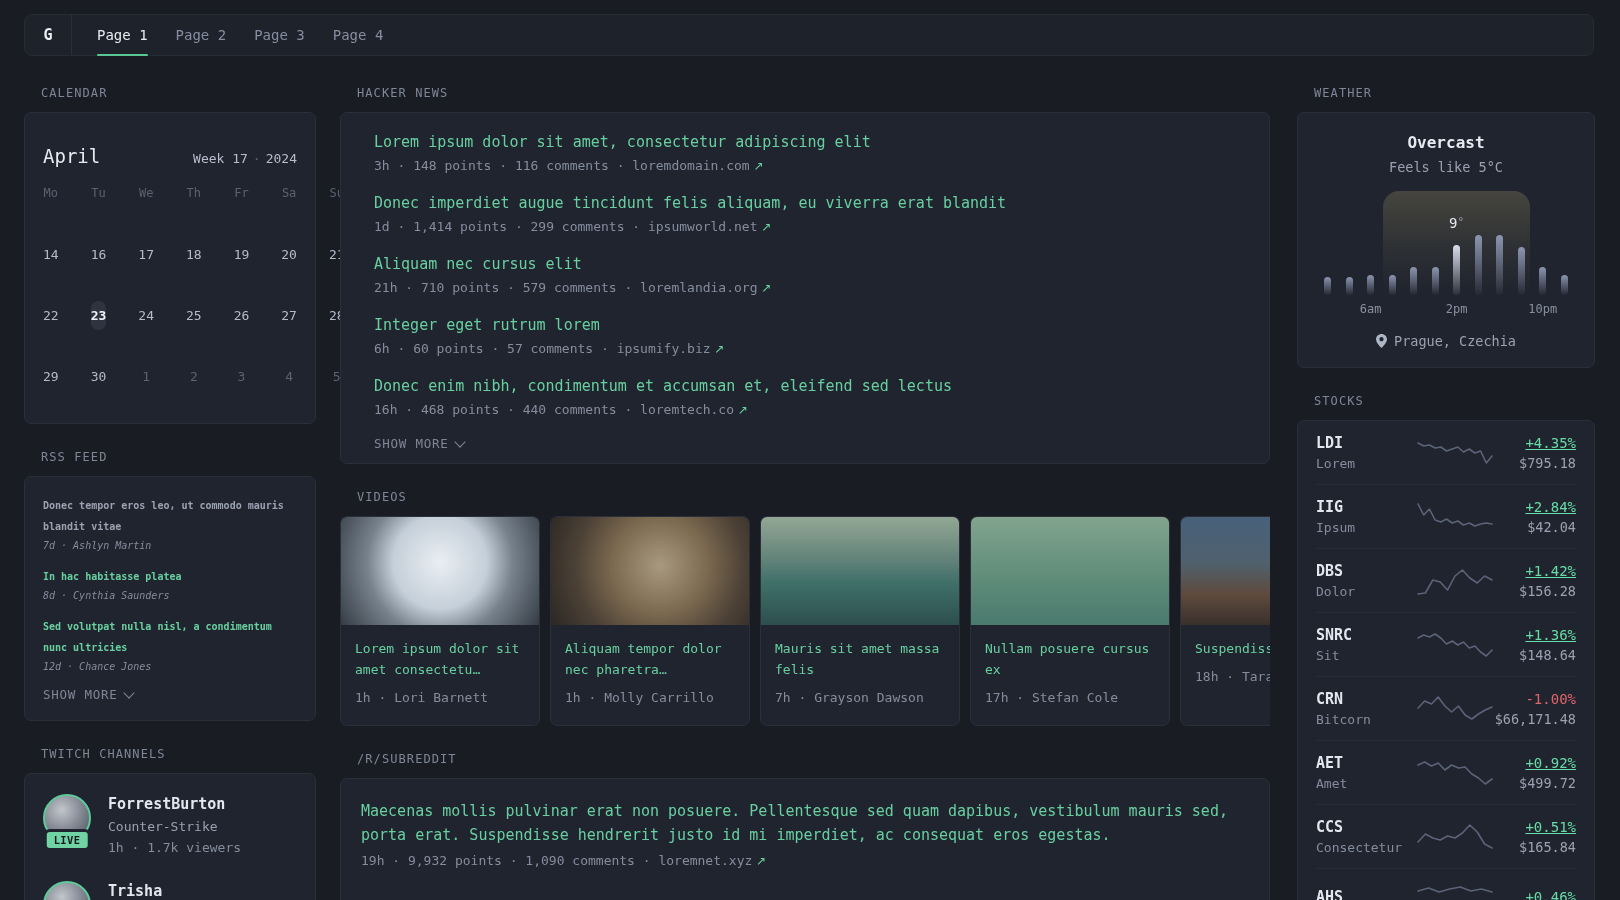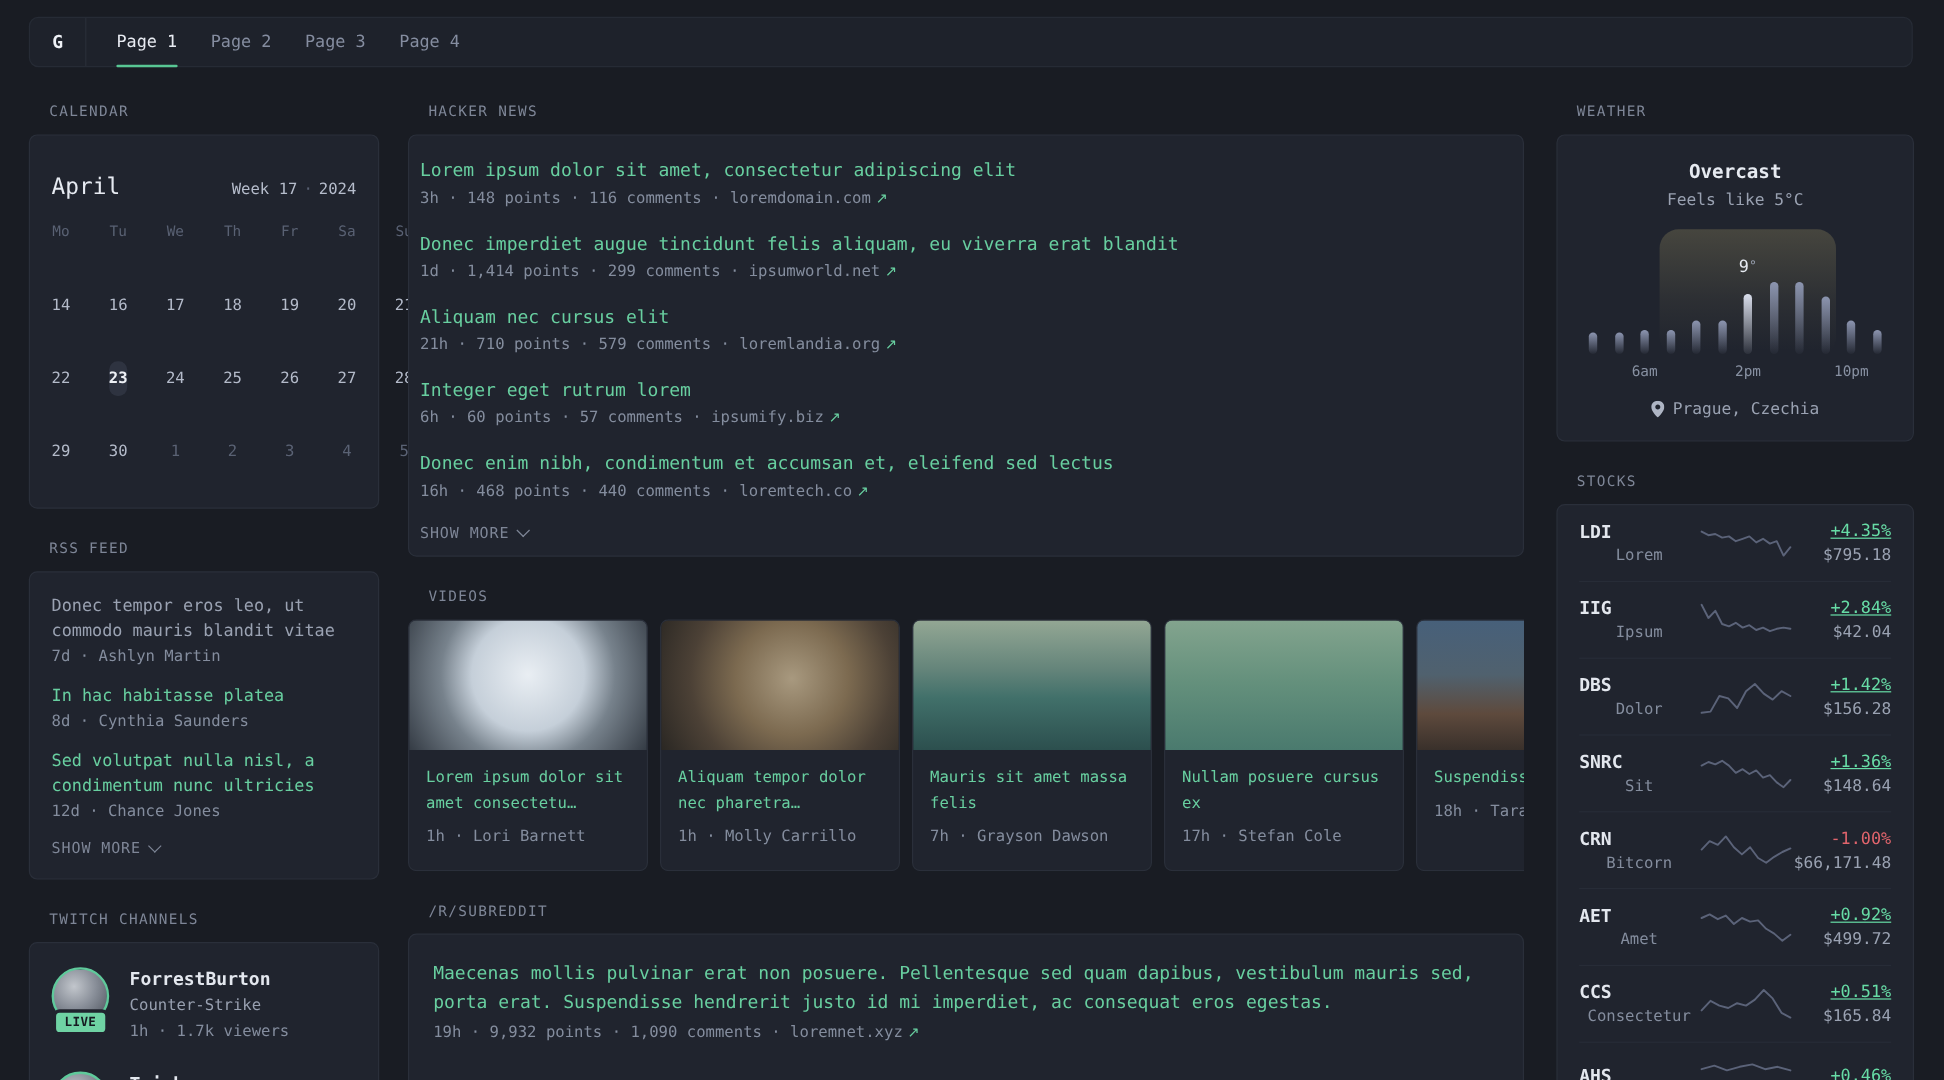--- a/index.html
+++ b/index.html
@@ -35,39 +35,39 @@
   .cal-week{font-size:13px;color:#b6bdcc;}
   .cal-week .dot{color:#596173;margin:0 5px;}
   .cal-grid{display:grid;grid-template-columns:repeat(7,1fr);row-gap:2px;gap:32px;}
   .cal-wd{font-size:12px;color:#596173;text-align:center;height:24px;line-height:24px;margin-bottom:3px;}
   .cal-day{font-size:13px;color:#b4bbca;text-align:center;height:29px;line-height:29px;border-radius:7px;}
   .cal-day.dim{color:#5a6274;}
   .cal-day.selected{background:#2e3340;color:#eef1f6;font-weight:700;}
   
   .rss-card{padding:18px;}
   .rss-item{margin-bottom:15px;cursor:pointer;}
-  .rss-title{font-size:14px;line-height:21px;color:#68cfa0;}
+  .rss-title{font-size:10px;line-height:21px;color:#68cfa0;font-weight:bold;}
   .rss-item.muted .rss-title{color:#9aa2b2;}
-  .rss-meta{font-size:13px;color:#848d9e;margin-top:3px;}
+  .rss-meta{font-size:10px;color:#848d9e;margin-top:3px;font-style:italic;}
   .show-more{font-size:12.5px;color:#7e8697;letter-spacing:0.06em;display:flex;align-items:center;gap:8px;margin-top:6px;cursor:pointer;}
   .chevron{width:7px;height:7px;border-right:1.6px solid #7e8697;border-bottom:1.6px solid #7e8697;transform:rotate(45deg);margin-top:-4px;}
   
   .twitch-card{padding:20px 18px 0;}
   .tw-row{display:flex;gap:17px;margin-bottom:24px;align-items:flex-start;cursor:pointer;}
   .tw-avatar-wrap{position:relative;width:48px;flex:0 0 48px;}
   .tw-avatar{width:44px;height:44px;border-radius:50%;border:2px solid #4a5264;
     background:radial-gradient(circle at 38% 32%, #c2c6cc 0%, #888e98 45%, #454b55 100%);}
   .tw-avatar.live{border-color:#5fc99b;}
   .live-badge{position:absolute;left:50%;transform:translateX(-50%);bottom:-9px;background:#6fd3a4;color:#161a21;
     font-size:10.5px;font-weight:700;padding:2px 7px;border-radius:6px;border:3px solid #20242e;letter-spacing:0.03em;}
   .tw-name{font-size:15px;font-weight:700;color:#e3e7ee;line-height:20px;}
   .tw-game{font-size:13px;color:#98a0b0;margin-top:4px;line-height:18px;}
   .tw-meta{font-size:13px;color:#848d9e;margin-top:3px;line-height:18px;}
   
-  .hn-card{padding:18px 9px 12px;}
+  .hn-card{padding:18px 33px 12px;}
   .hn-item{margin-bottom:19px;}
   .hn-title{font-size:15px;color:#68cfa0;line-height:22px;cursor:pointer;}
   .hn-meta{font-size:13px;color:#848d9e;margin-top:5px;}
   .ext-arrow{color:#68cfa0;font-family:"DejaVu Sans",sans-serif;font-size:12px;margin-left:4px;cursor:pointer;}
   .sub-card{padding:20px;min-height:150px;}
   .sub-title{font-size:15px;color:#68cfa0;line-height:24px;cursor:pointer;}
   .sub-meta{font-size:13px;color:#848d9e;margin-top:6px;}
   
   .videos-row{display:flex;gap:10px;overflow:hidden;width:930px;}
   .video-card{flex:0 0 200px;width:200px;background:#20242e;border:1px solid #2a2f3a;border-radius:7px;overflow:hidden;box-sizing:border-box;cursor:pointer;}
@@ -89,21 +89,21 @@
   .w-temp .deg{color:#9aa2b2;font-size:11px;vertical-align:top;}
   .w-labels{display:flex;justify-content:space-between;margin-top:7px;}
   .w-label{width:15px;font-size:12px;color:#8891a2;display:flex;justify-content:center;white-space:nowrap;}
   .w-loc{margin-top:17px;font-size:13.5px;color:#9aa2b2;display:flex;align-items:center;justify-content:center;gap:7px;}
   
   .stocks-card{padding:0 18px;}
   .stock-row{display:flex;align-items:center;padding:13px 0;border-bottom:1px solid #272c37;cursor:pointer;}
   .stock-row:last-child{border-bottom:none;}
   .stock-left{width:100px;}
   .stock-sym{font-size:15px;font-weight:700;color:#e3e7ee;}
-  .stock-name{font-size:13px;color:#848d9e;margin-top:4px;text-align:center;}
+  .stock-name{font-size:13px;color:#848d9e;margin-top:4px;}
   .stock-spark{width:78px;height:34px;flex:0 0 78px;}
   .stock-right{margin-left:auto;text-align:right;}
   .stock-change{font-size:14px;}
   .stock-change.pos{color:#67dca6;text-decoration:underline;}
   .stock-change.neg{color:#e0646c;}
   .stock-price{font-size:13.5px;color:#9aa2b2;margin-top:4px;}
 </style>
 </head>
 <body>
 

